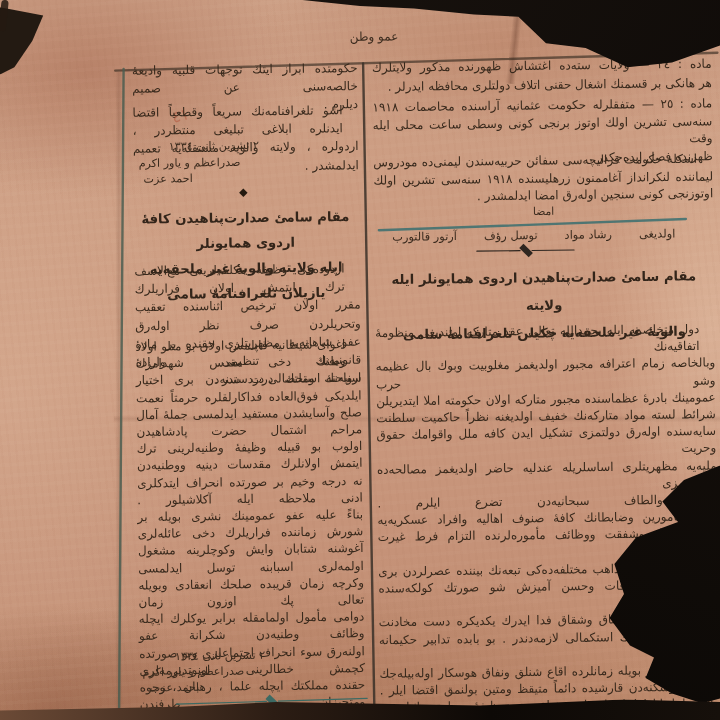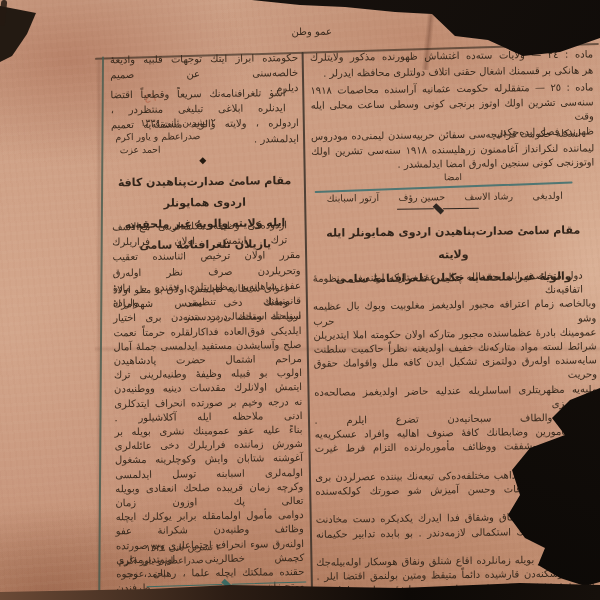--- a/index.html
+++ b/index.html
@@ -123,23 +123,23 @@
     <div class="abs txt" style="left:313px;top:130px;width:283px;line-height:14.5px;">
         <div class="tl first">اسكله حكومت قراليچه‌سى سفائن حربيه‌سندن ليمنى‌ده مودروس</div>
         <div class="tl">ليماننده لنكرانداز آغاممنون زرهليسنده ١٩١٨ سنه‌سى تشرين اولك</div>
         <div class="tl last">اوتوزنجى كونى سنجين اوله‌رق امضا ايدلمشدر .</div>
       </div>
 
     <div class="abs sigline" style="left:313px;top:174px;width:283px;text-align:center;font-size:9px;">امضا</div>
     <div class="rule-h teal" style="left:316px;top:188px;width:258px;height:2px;transform:rotate(-1.4deg);"></div>
     <div class="abs names" style="left:328px;top:193px;width:236px;">
         <span class="sig first">اولديغى</span>
-        <span class="sig">رشاد الاسف</span>
-        <span class="sig">حسين رؤف</span>
-        <span class="sig last">آرتور اسبابنك</span>
+        <span class="sig">رشاد مواد</span>
+        <span class="sig">توسل رؤف</span>
+        <span class="sig last">آرتور قالتورب</span>
       </div>
 
     <div class="divider" style="left:398px;top:208px;width:82px;">
       <div class="bar" style="background:#2e2620;"></div>
       <div class="gem" style="background:#2e2620;"></div>
       <div class="bar" style="background:#2e2620;"></div>
     </div>
 
     <div class="abs heading" style="left:318px;top:222px;width:272px;line-height:23px;">
         <div class="hl first">مقام سامئ صدارت‌پناهيدن اردوى همايونلر ايله ولايته</div>

